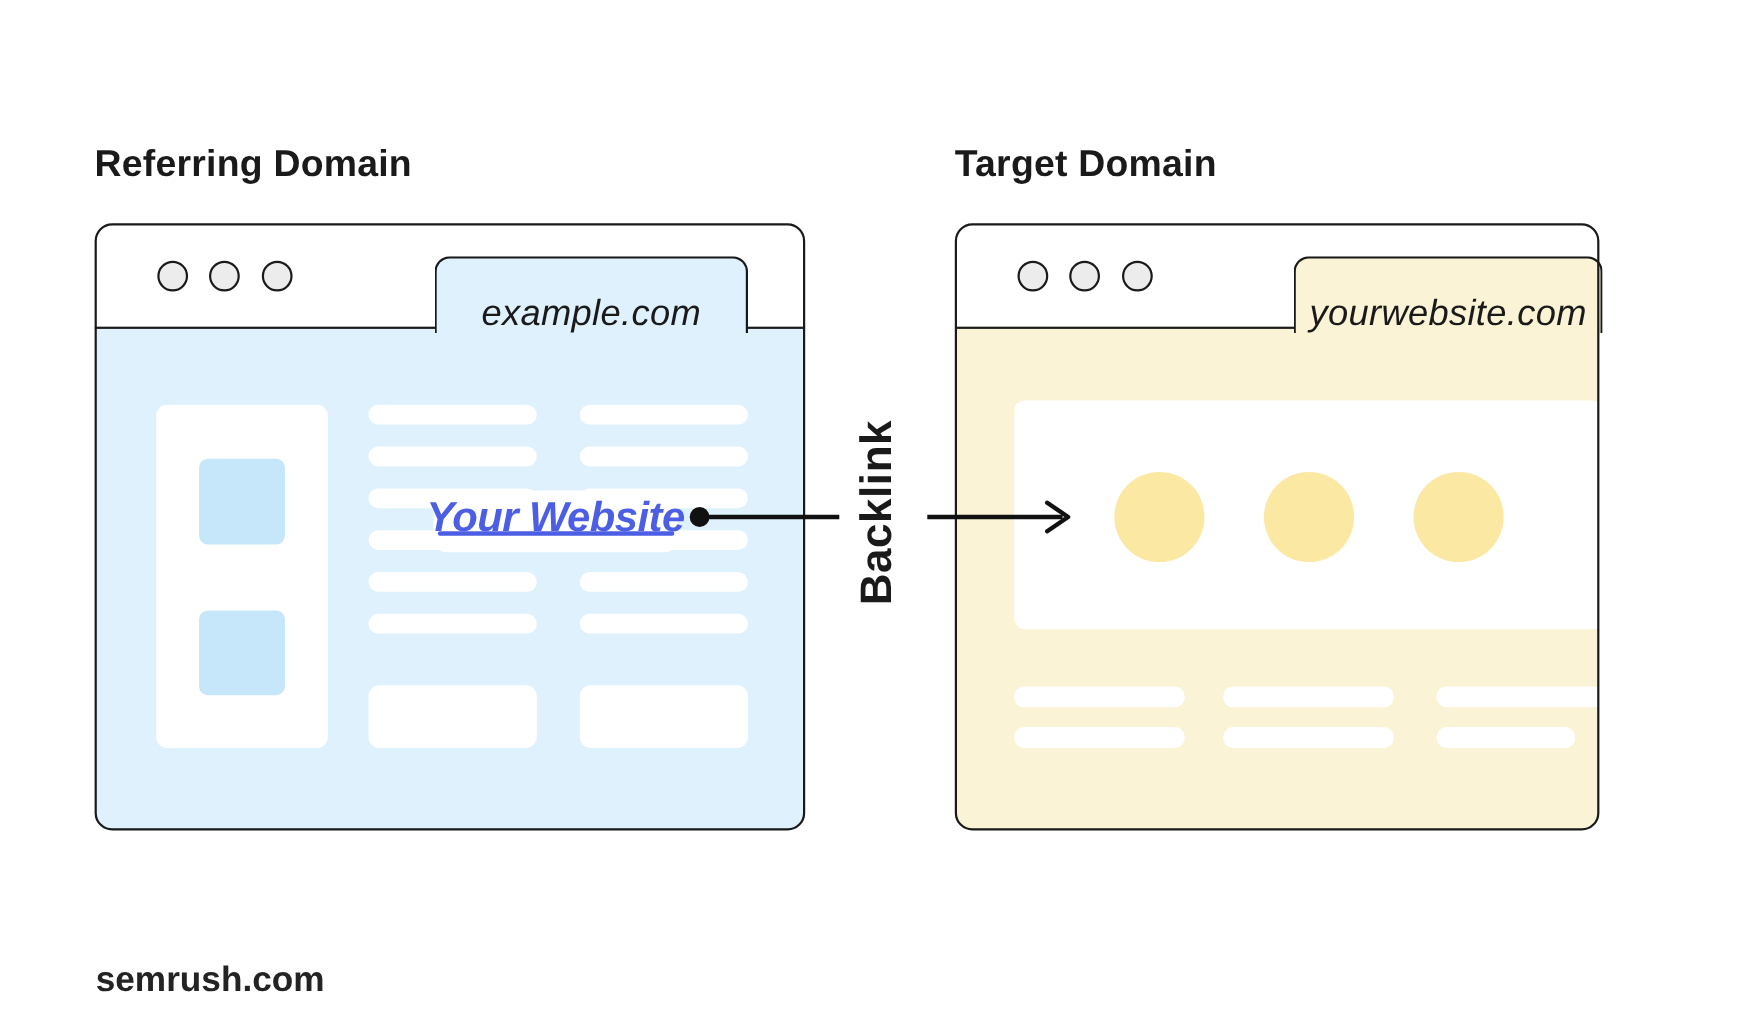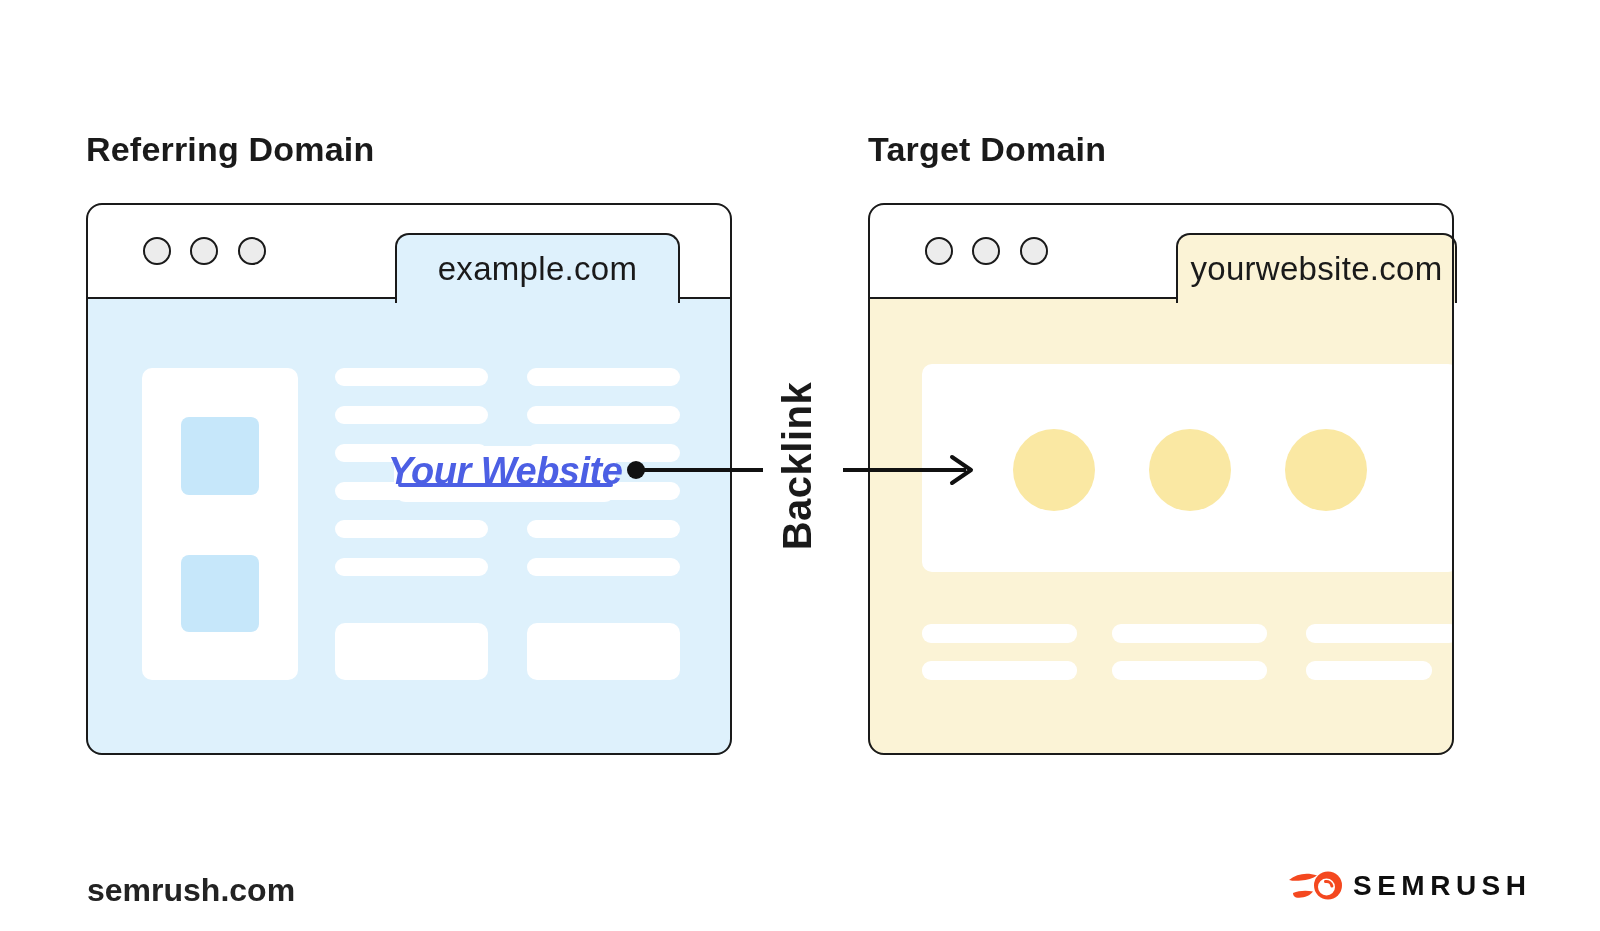--- a/index.html
+++ b/index.html
@@ -24,22 +24,22 @@
   #browser-right .b-content{background:var(--yellow-bg);}
   .frame{position:absolute;inset:0;border:2.5px solid var(--ink);border-radius:16px;z-index:9;pointer-events:none;}
   .dot{
     position:absolute;top:34px;width:28px;height:28px;border-radius:50%;
     background:var(--dot-gray);border:2.5px solid var(--ink);box-sizing:border-box;z-index:3;
   }
   .dot.d1{left:57px}.dot.d2{left:104px}.dot.d3{left:152px}
   .tab{
     position:absolute;top:30px;height:69.5px;border:2.5px solid var(--ink);border-bottom:none;
     border-radius:14px 14px 0 0;box-sizing:border-box;z-index:4;
-    display:flex;align-items:center;justify-content:center;
-    font-size:33px;color:var(--ink);letter-spacing:0.3px;
+    display:flex;align-items:flex-end;justify-content:center;
+    font-size:33px;color:var(--ink);letter-spacing:0.3px;font-style:italic;
   }
   #browser-left .tab{left:309px;width:285px;background:var(--blue-bg);}
   #browser-right .tab{left:308px;width:281px;background:var(--yellow-bg);}
 
   
   .ph{position:absolute;background:#ffffff;border-radius:9px;z-index:2;}
   .sidebar{left:56px;top:165px;width:156px;height:312px;border-radius:10px;}
   .sq{position:absolute;left:95px;width:78px;border-radius:8px;background:var(--blue-square);z-index:3;}
   .sq1{top:214px;height:78px;}
   .sq2{top:352px;height:77px;}
@@ -153,24 +153,14 @@
 
   <svg id="arrow-svg" viewBox="0 0 370 60" xmlns="http://www.w3.org/2000/svg">
     <circle cx="16" cy="30" r="9" fill="#111111"></circle>
     <line x1="16" y1="30" x2="143" y2="30" stroke="#111111" stroke-width="4"></line>
     <line x1="223" y1="30" x2="346" y2="30" stroke="#111111" stroke-width="4"></line>
     <polyline points="332,17 351,30 332,43" fill="none" stroke="#111111" stroke-width="4" stroke-linecap="round" stroke-linejoin="round"></polyline>
   </svg>
   <div id="backlink-label">Backlink</div>
 
   <div id="footer-source">semrush.com</div>
-  <div id="semrush-logo">
-    <svg id="semrush-icon" viewBox="0 0 56 34" xmlns="http://www.w3.org/2000/svg">
-      <path d="M0,11 C8,4.5 18,3 28,6.5 C24,9.5 18,11 12,11.5 C8,12 3,12 0,11 Z" fill="#F4481F"></path>
-      <path d="M4,24 C10,21.5 17,21 24,22.5 C21,27 14,29.5 7,28.5 C5,27.5 4,26 4,24 Z" fill="#F4481F"></path>
-      <circle cx="39" cy="16.5" r="14" fill="#F4481F"></circle>
-      <circle cx="37.5" cy="18" r="8.5" fill="#ffffff"></circle>
-      <path d="M36.5,12.6 A5.5,5.5 0 0 1 42.9,17" fill="none" stroke="#F4481F" stroke-width="3" stroke-linecap="round"></path>
-    </svg>
-    <span id="semrush-wordmark">SEMRUSH</span>
-  </div>
 
 </div>
 
 </body></html>

